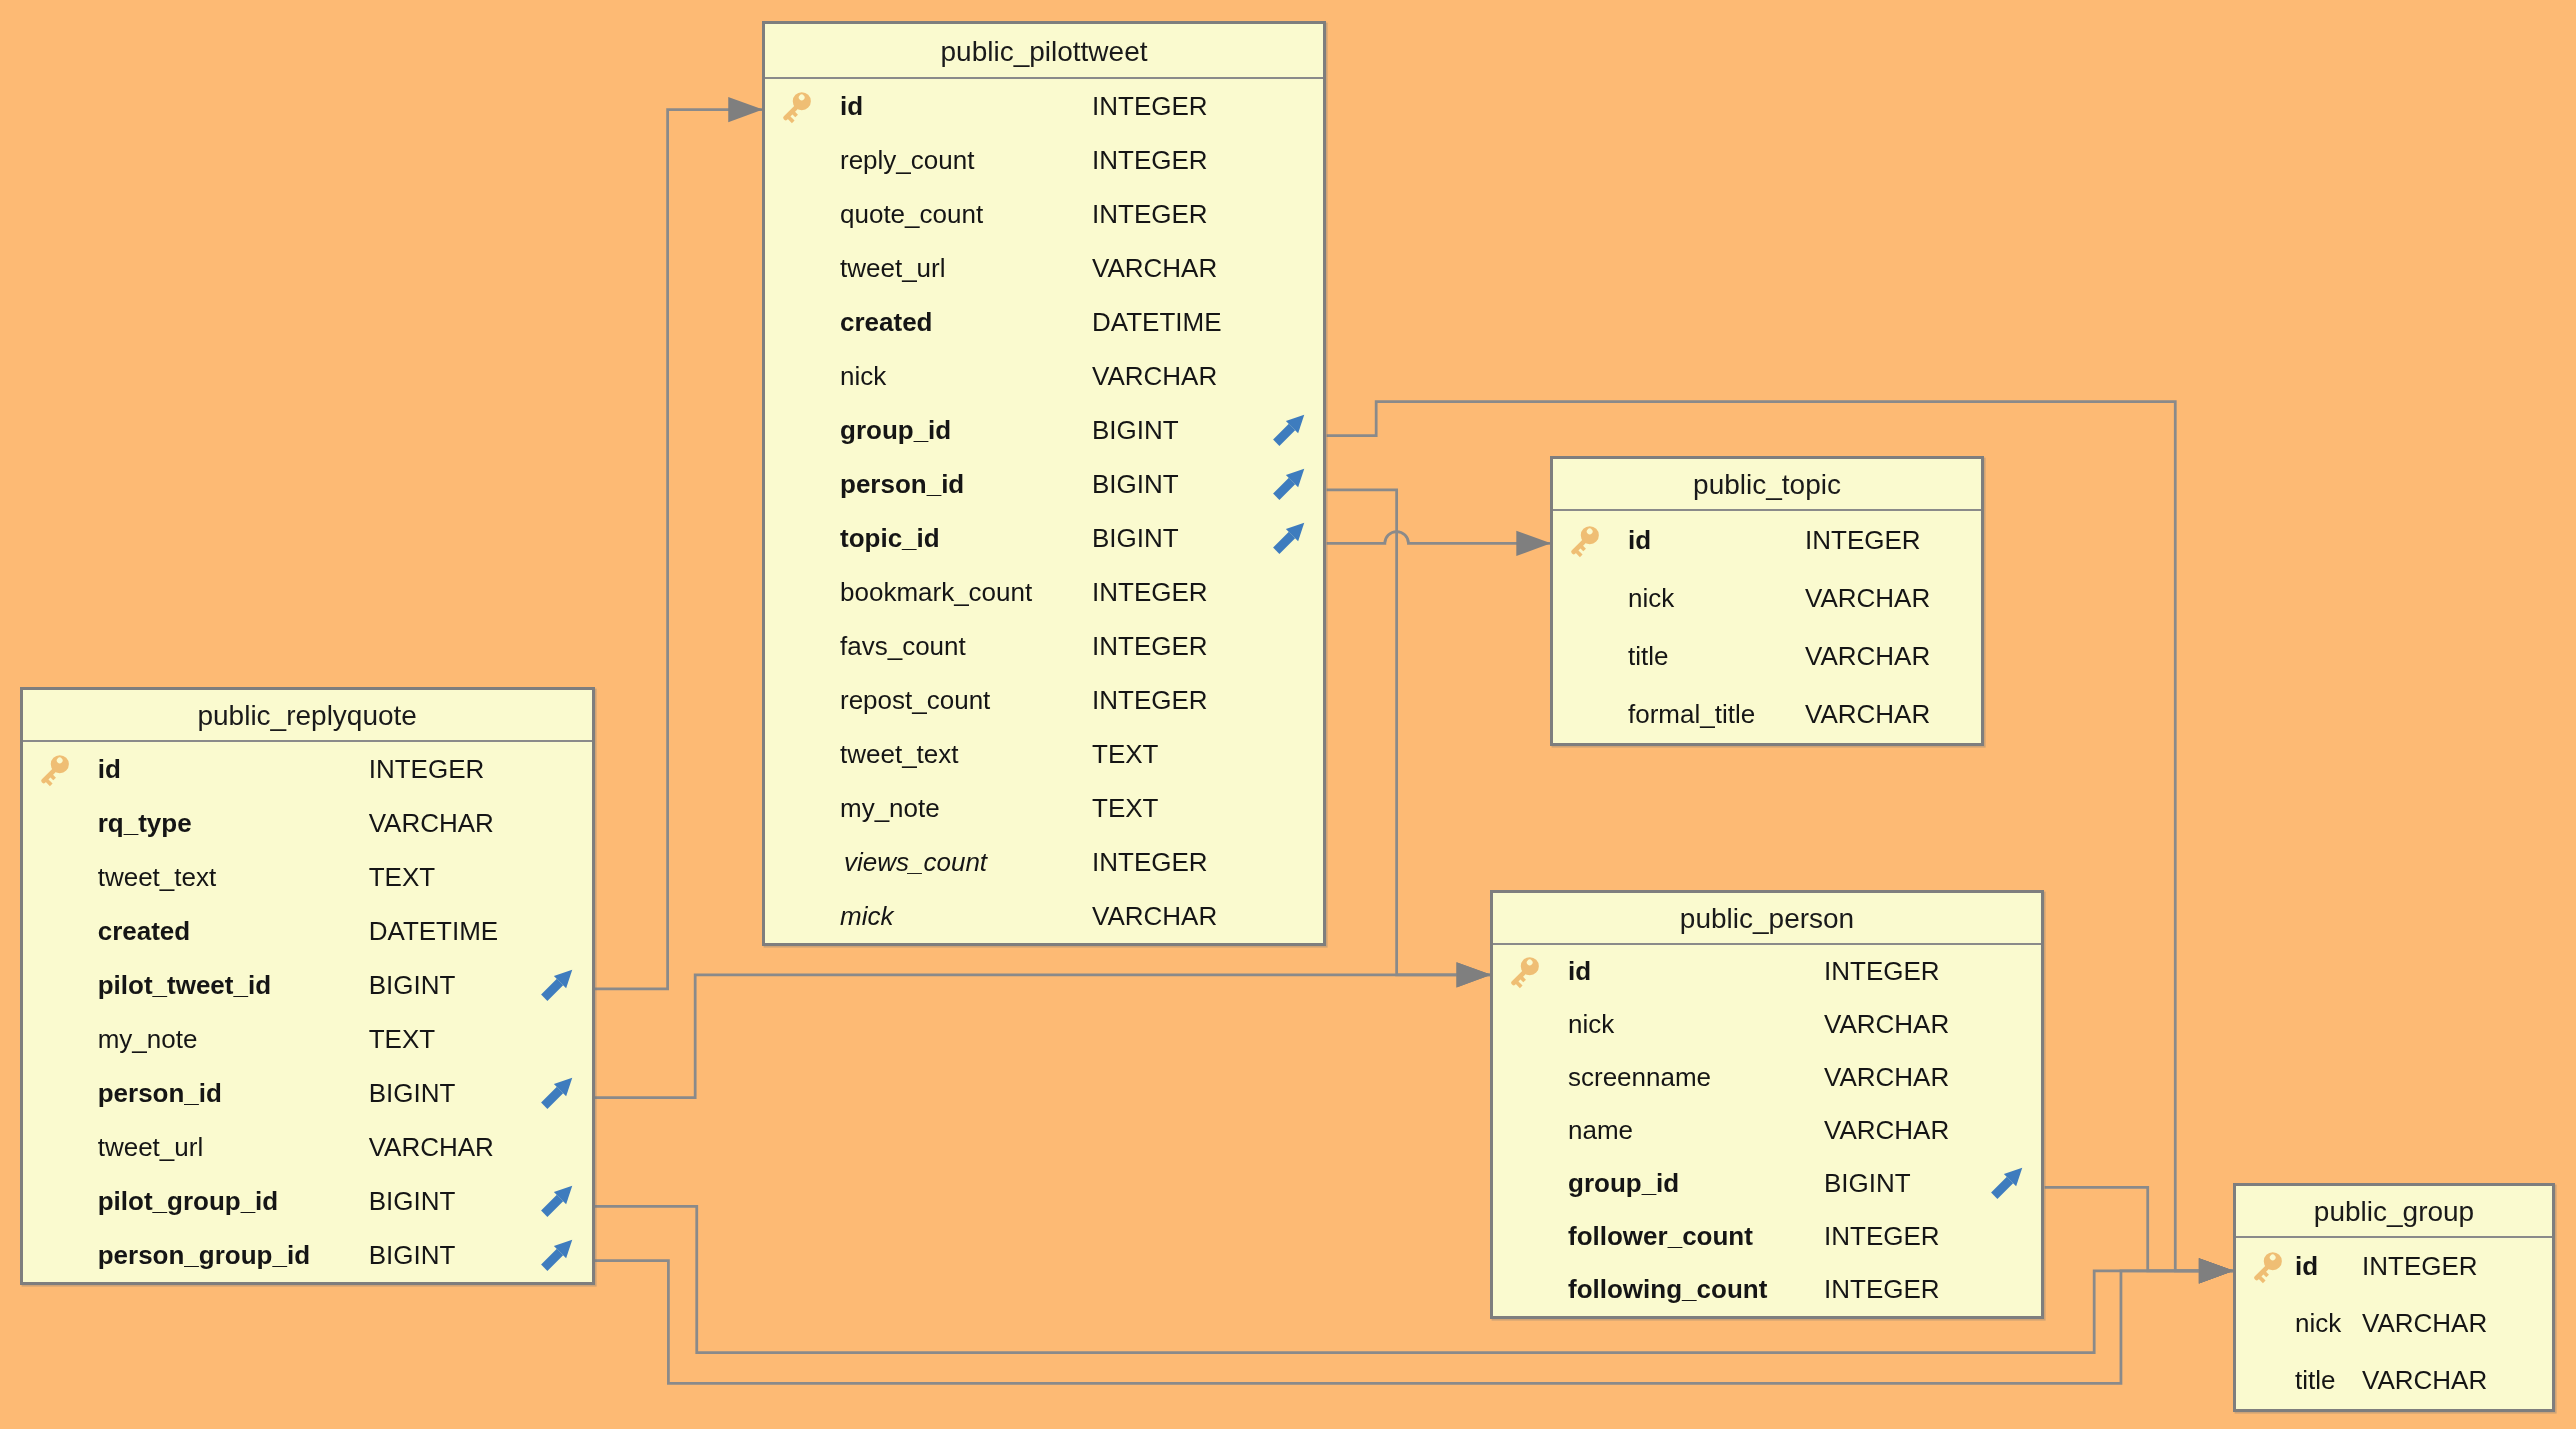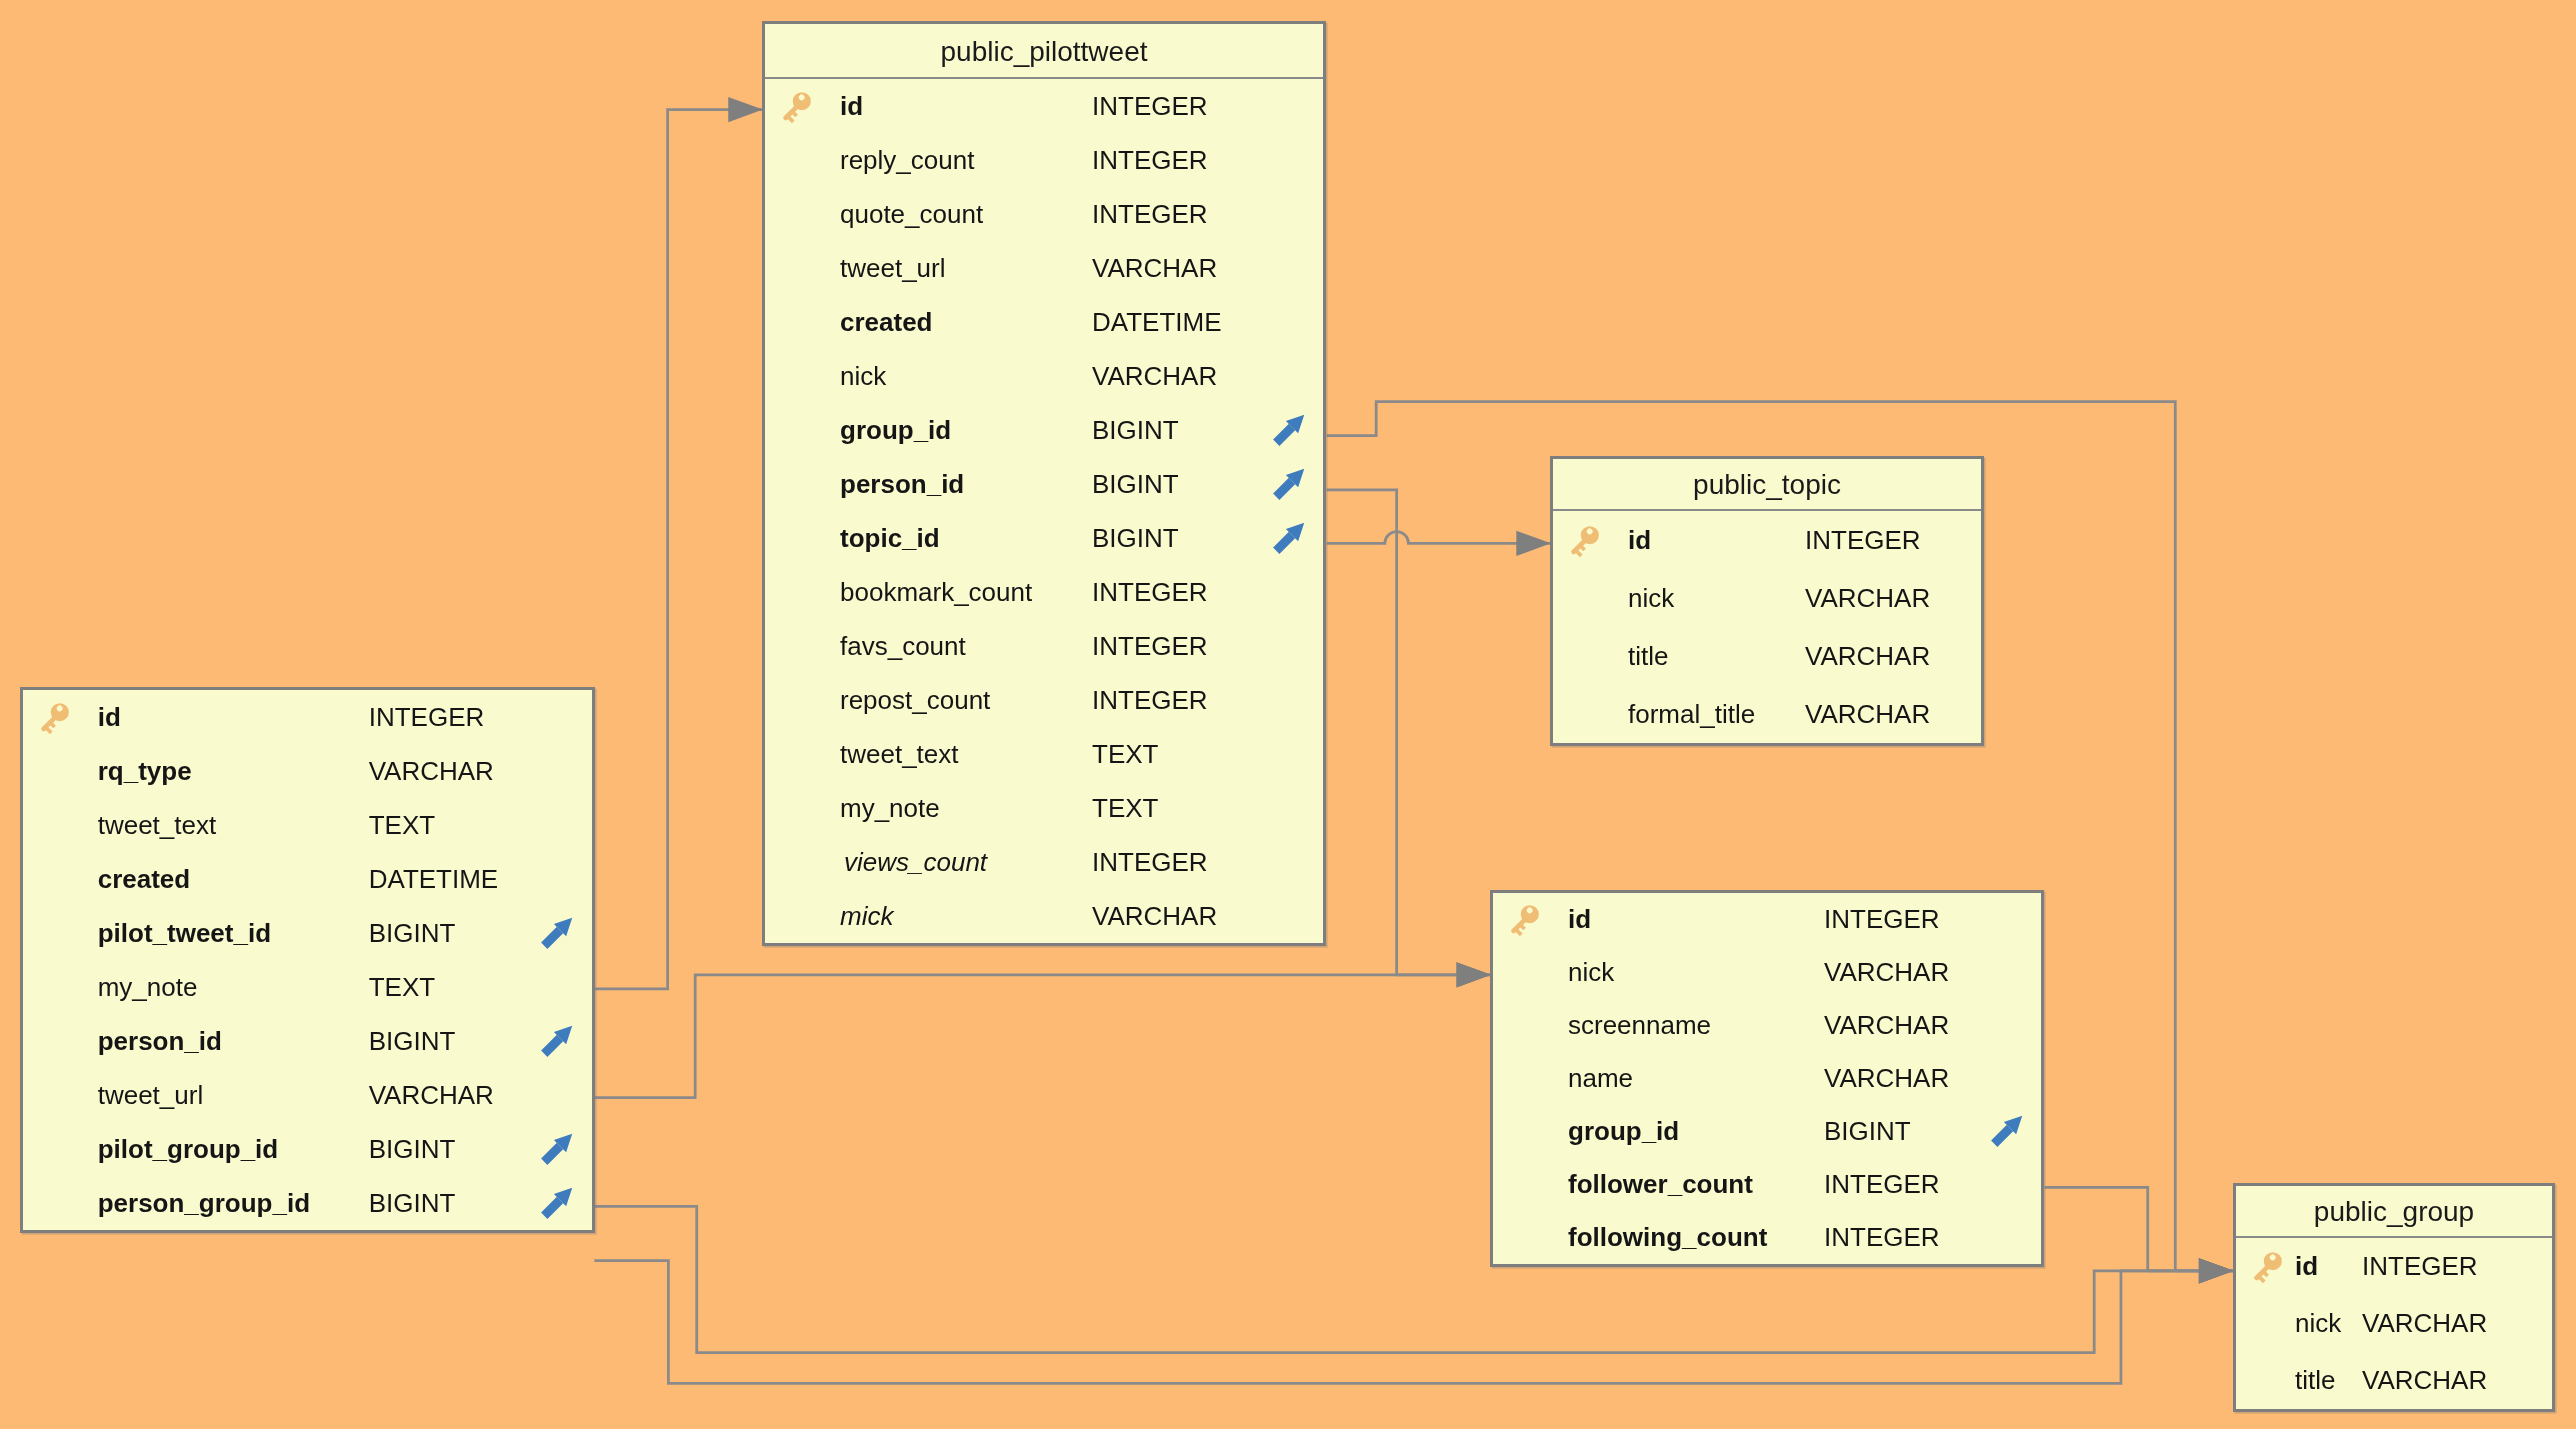--- a/index.html
+++ b/index.html
@@ -166,20 +166,21 @@
       <div class="row" style="height: 54px; line-height: 54px;">
         <span class="col-name" style="left: 79px; font-style: italic;">views_count</span>
         <span class="col-type" style="left: 327px;">INTEGER</span>
       </div>
       <div class="row" style="height: 54px; line-height: 54px;">
         <span class="col-name" style="left: 75px; font-style: italic;">mick</span>
         <span class="col-type" style="left: 327px;">VARCHAR</span>
       </div>
     </div>
     <div class="tbl" style="left: 19.7px; top: 687px; width: 575px; background: rgb(250, 250, 207); border-color: rgb(126, 126, 126);">
+      <div class="tbl-title" style="height: 52px; line-height: 52px;">public_replyquote</div>
       <div class="row" style="height: 54px; line-height: 54px;">
         <span class="icon" style="left: 11px; top: 6.7px;">
           <svg width="41" height="41" viewBox="0 0 24 24">
             <g transform="rotate(-45 12 12)">
               <rect x="1.5" y="10.8" width="11" height="2.8" rx="1.2" fill="#EFBE74"></rect>
               <rect x="3.2" y="12.6" width="2.2" height="4.4" fill="#EFBE74"></rect>
               <rect x="7.0" y="12.6" width="2.2" height="3.4" fill="#EFBE74"></rect>
               <circle cx="16.4" cy="12" r="5.3" fill="#EFBE74"></circle>
               <circle cx="17.9" cy="10.4" r="1.7" fill="#FAFACF"></circle>
             </g>
@@ -273,20 +274,21 @@
       <div class="row" style="height: 58px; line-height: 58px;">
         <span class="col-name" style="left: 75px;">title</span>
         <span class="col-type" style="left: 252px;">VARCHAR</span>
       </div>
       <div class="row" style="height: 58px; line-height: 58px;">
         <span class="col-name" style="left: 75px;">formal_title</span>
         <span class="col-type" style="left: 252px;">VARCHAR</span>
       </div>
     </div>
     <div class="tbl" style="left: 1490px; top: 890px; width: 554px; background: rgb(250, 250, 207); border-color: rgb(126, 126, 126);">
+      <div class="tbl-title" style="height: 52px; line-height: 52px;">public_person</div>
       <div class="row" style="height: 53px; line-height: 53px;">
         <span class="icon" style="left: 11px; top: 6.1px;">
           <svg width="41" height="41" viewBox="0 0 24 24">
             <g transform="rotate(-45 12 12)">
               <rect x="1.5" y="10.8" width="11" height="2.8" rx="1.2" fill="#EFBE74"></rect>
               <rect x="3.2" y="12.6" width="2.2" height="4.4" fill="#EFBE74"></rect>
               <rect x="7.0" y="12.6" width="2.2" height="3.4" fill="#EFBE74"></rect>
               <circle cx="16.4" cy="12" r="5.3" fill="#EFBE74"></circle>
               <circle cx="17.9" cy="10.4" r="1.7" fill="#FAFACF"></circle>
             </g>

